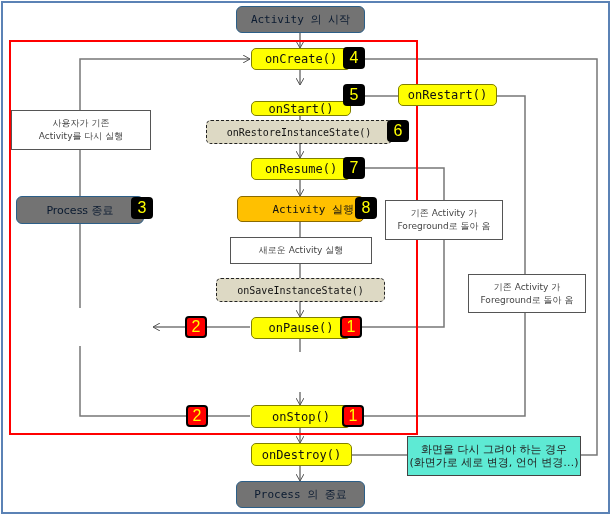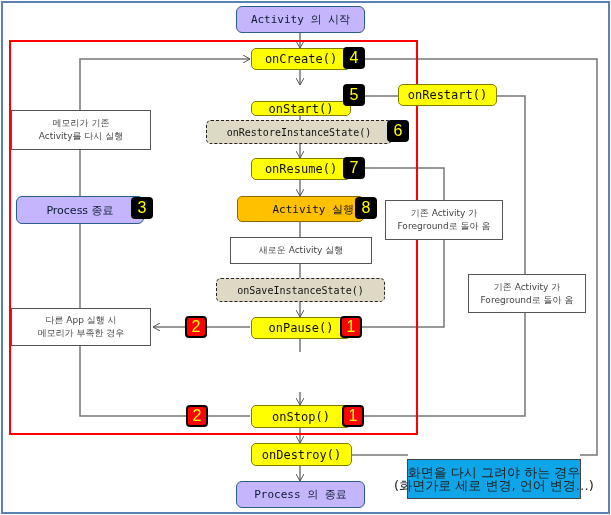--- a/index.html
+++ b/index.html
@@ -7,26 +7,26 @@
     position: relative; width: 611px; height: 515px; overflow: hidden;
     background: #ffffff; font-family: "DejaVu Sans", sans-serif;
   }
   .frame { position: absolute; left: 1px; top: 1px; width: 605px; height: 509px; border: 2px solid #5b82b5; }
   svg.lines { position: absolute; left: 0; top: 0; width: 611px; height: 515px; }
   .box {
     position: absolute; display: flex; align-items: center; justify-content: center;
     text-align: center; box-sizing: border-box; white-space: nowrap;
   }
   .mono { font-family: "DejaVu Sans Mono", monospace; }
-  .blue { background: #c4b5fd; border: 1px solid #2c5f88; border-radius: 6px; font-size: 11px; color: #0a1a30; }
+  .blue { background: #737373; border: 1px solid #2c5f88; border-radius: 6px; font-size: 11px; color: #0a1a30; }
   .yellow { background: #ffff00; border: 1px solid #7f7f00; border-radius: 5px; font-size: 12px; color: #111; }
   .orange { background: #ffc000; border: 1px solid #8a6a00; border-radius: 5px; font-size: 11px; color: #111; padding-left: 43px; }
   .dashed { background: #ddd9c4; border: 1.5px dashed #222; border-radius: 5px; font-size: 10px; color: #111; }
   .note { background: #ffffff; border: 1px solid #555; font-size: 9px; color: #444; line-height: 13px; flex-direction: column; }
-  .rednote { background: #0ea5e9; border: 1px solid #444; font-size: 13px; color: #222; line-height: 13px; flex-direction: column; margin-top: 23px; }
+  .rednote { background: #5eead4; border: 1px solid #444; font-size: 11px; color: #222; line-height: 13px; flex-direction: column; }
   .badge {
     position: absolute; width: 22px; height: 22px; border-radius: 4px; box-sizing: border-box;
     display: flex; align-items: center; justify-content: center;
     font-family: "Liberation Sans", sans-serif; font-size: 16px; line-height: 1;
   }
   .badge.black { background: #000; color: #ffff00; }
   .badge.red { background: #ff0000; color: #ffff00; border: 2.5px solid #000; }
 </style>
 </head>
 <body>
@@ -104,31 +104,27 @@
   <div class="badge red" style="left:185px;top:316px;">2</div>
 
 
   <div class="box yellow mono" style="left:251px;top:405px;width:100px;height:23px;">onStop()</div>
   <div class="badge red" style="left:342px;top:405px;">1</div>
   <div class="badge red" style="left:186px;top:405px;">2</div>
 
   <div class="box yellow mono" style="left:251px;top:443px;width:101px;height:23px;">onDestroy()</div>
 
   <div class="box note" style="left:11px;top:110px;width:140px;height:40px;">
-    <span>메모리가 기존</span>
+    <span>사용자가 기존</span>
     <span>Activity를 다시 실행</span>
   </div>
 
   <div class="box blue" style="left:16px;top:196px;width:128px;height:28px;">Process 종료</div>
   <div class="badge black" style="left:131px;top:197px;">3</div>
 
-  <div class="box note" style="left:11px;top:308px;width:140px;height:38px;">
-    <span>다른 App 실행 시</span>
-    <span>메모리가 부족한 경우</span>
-  </div>
 
   <div class="box note" style="left:385px;top:200px;width:118px;height:40px;">
     <span>기존 Activity 가</span>
     <span>Foreground로 돌아 옴</span>
   </div>
 
   <div class="box note" style="left:468px;top:274px;width:118px;height:39px;">
     <span>기존 Activity 가</span>
     <span>Foreground로 돌아 옴</span>
   </div>

